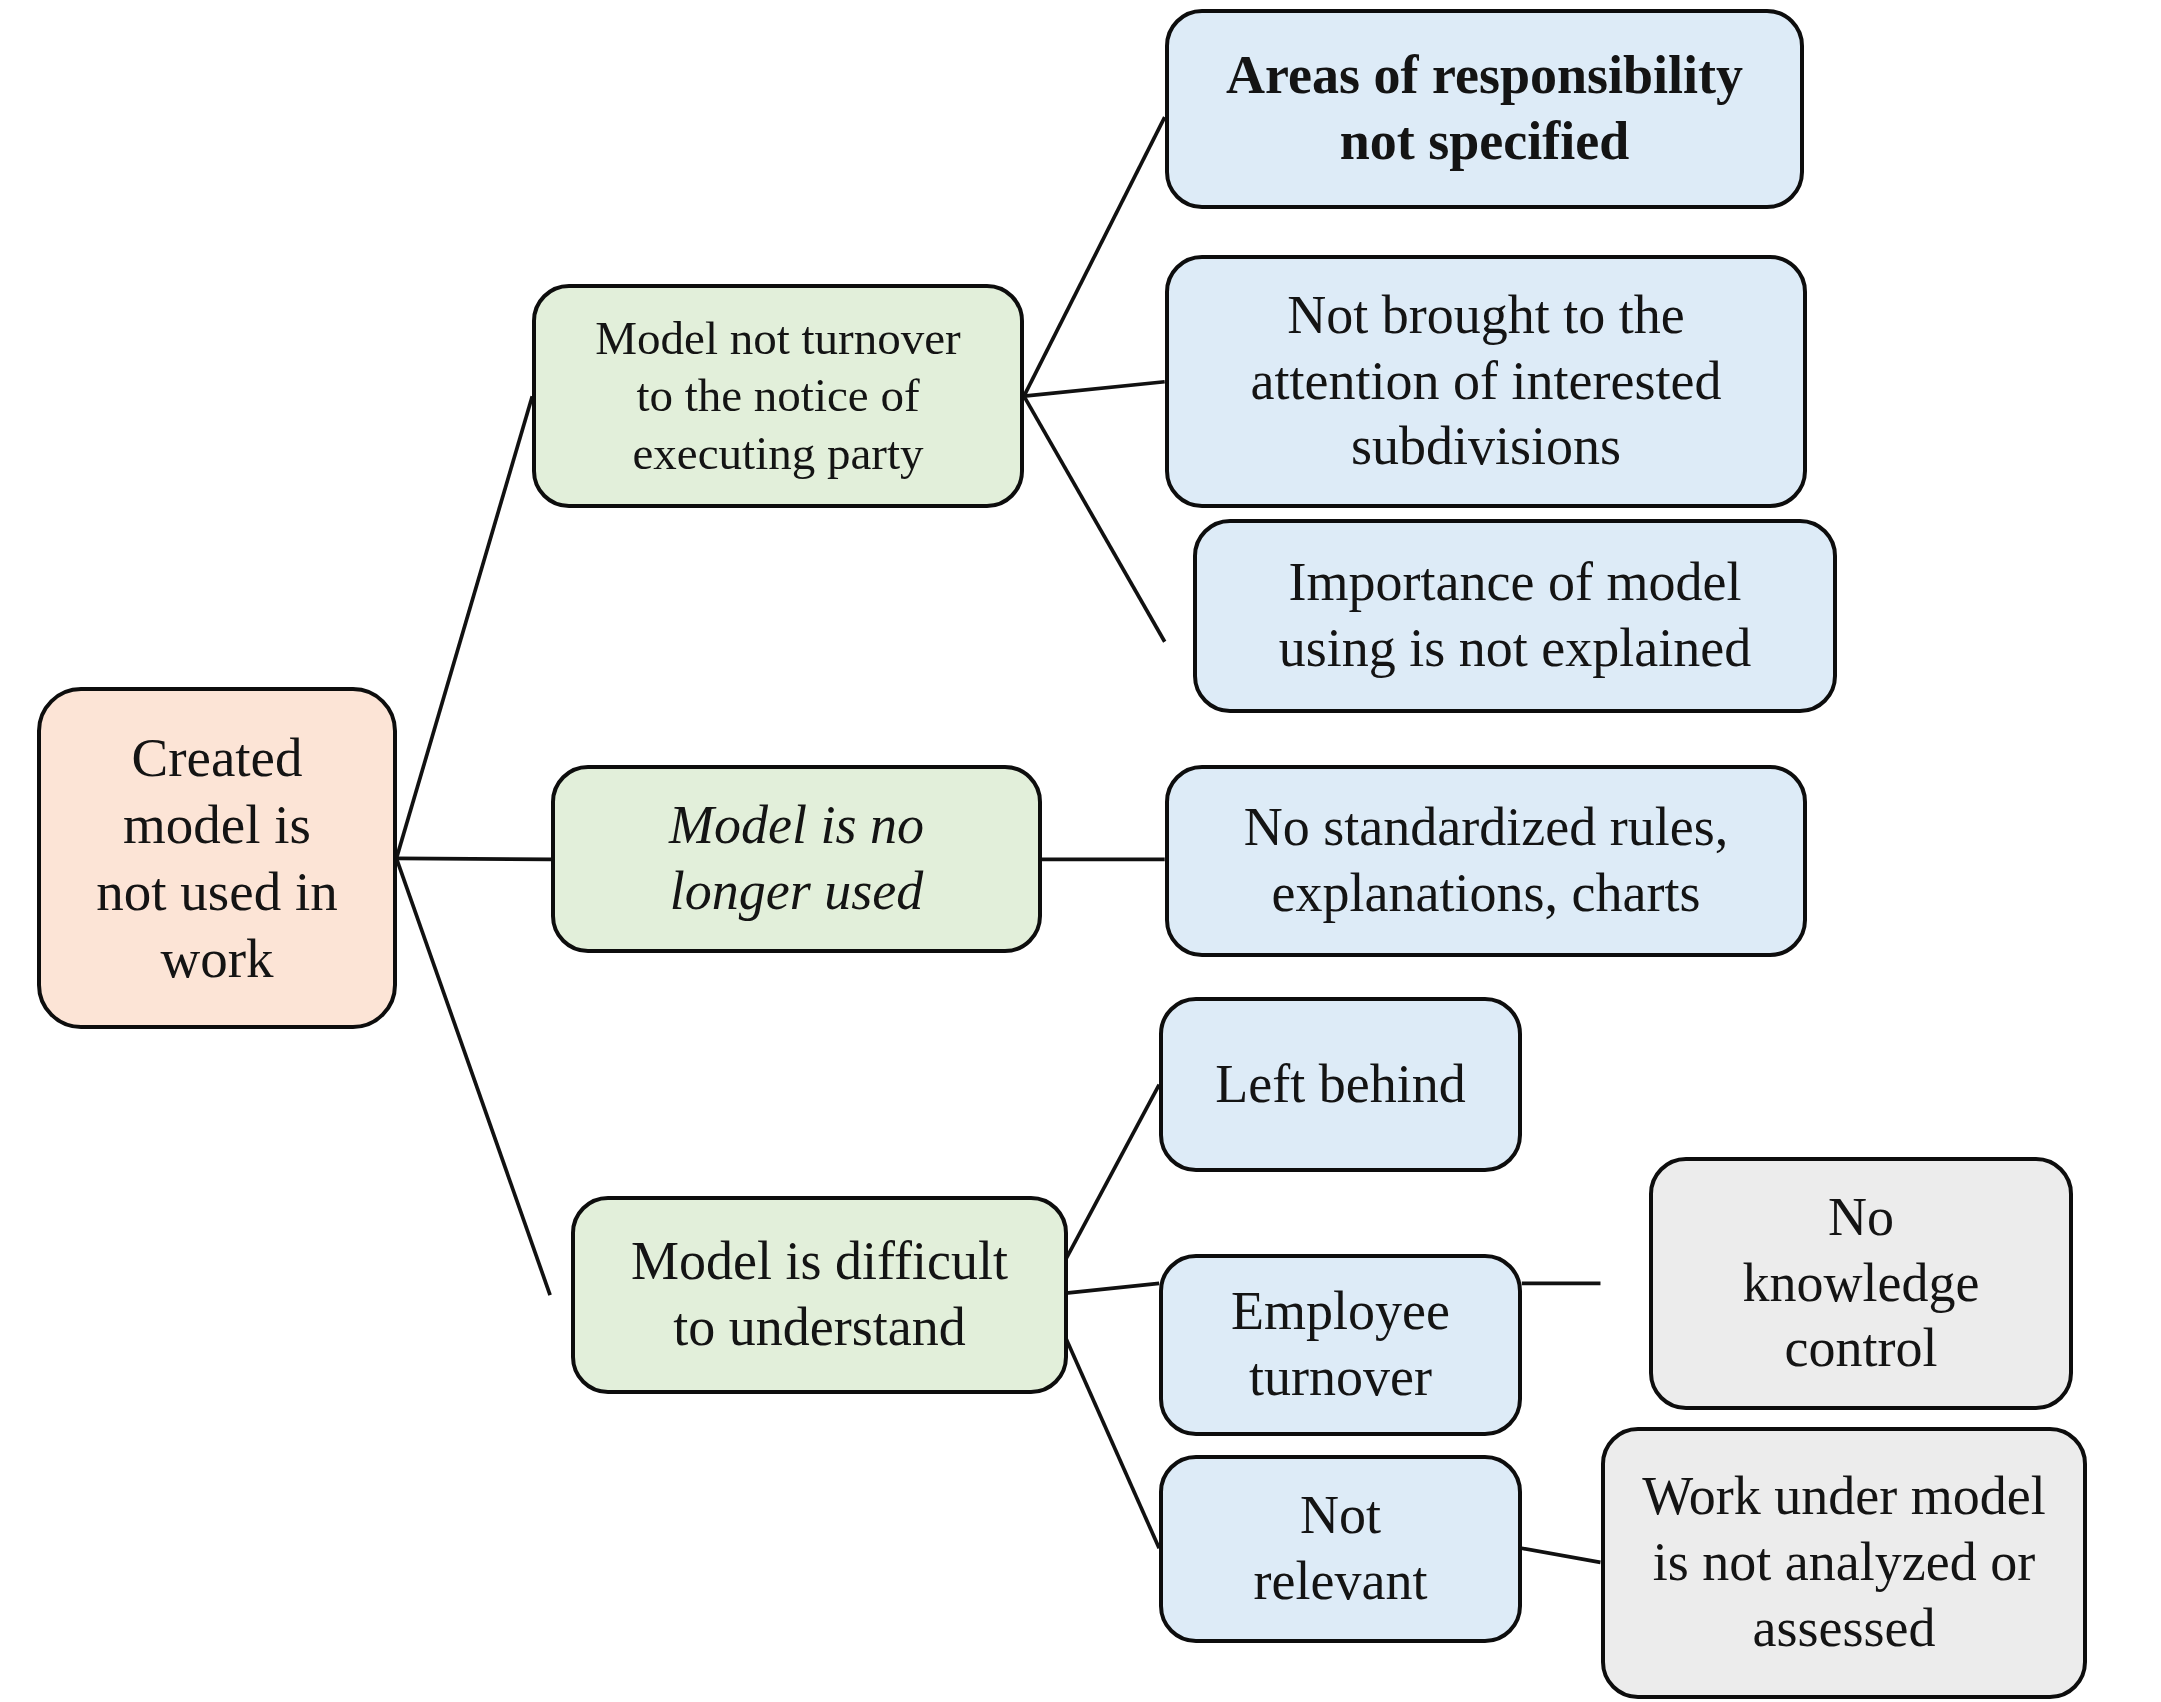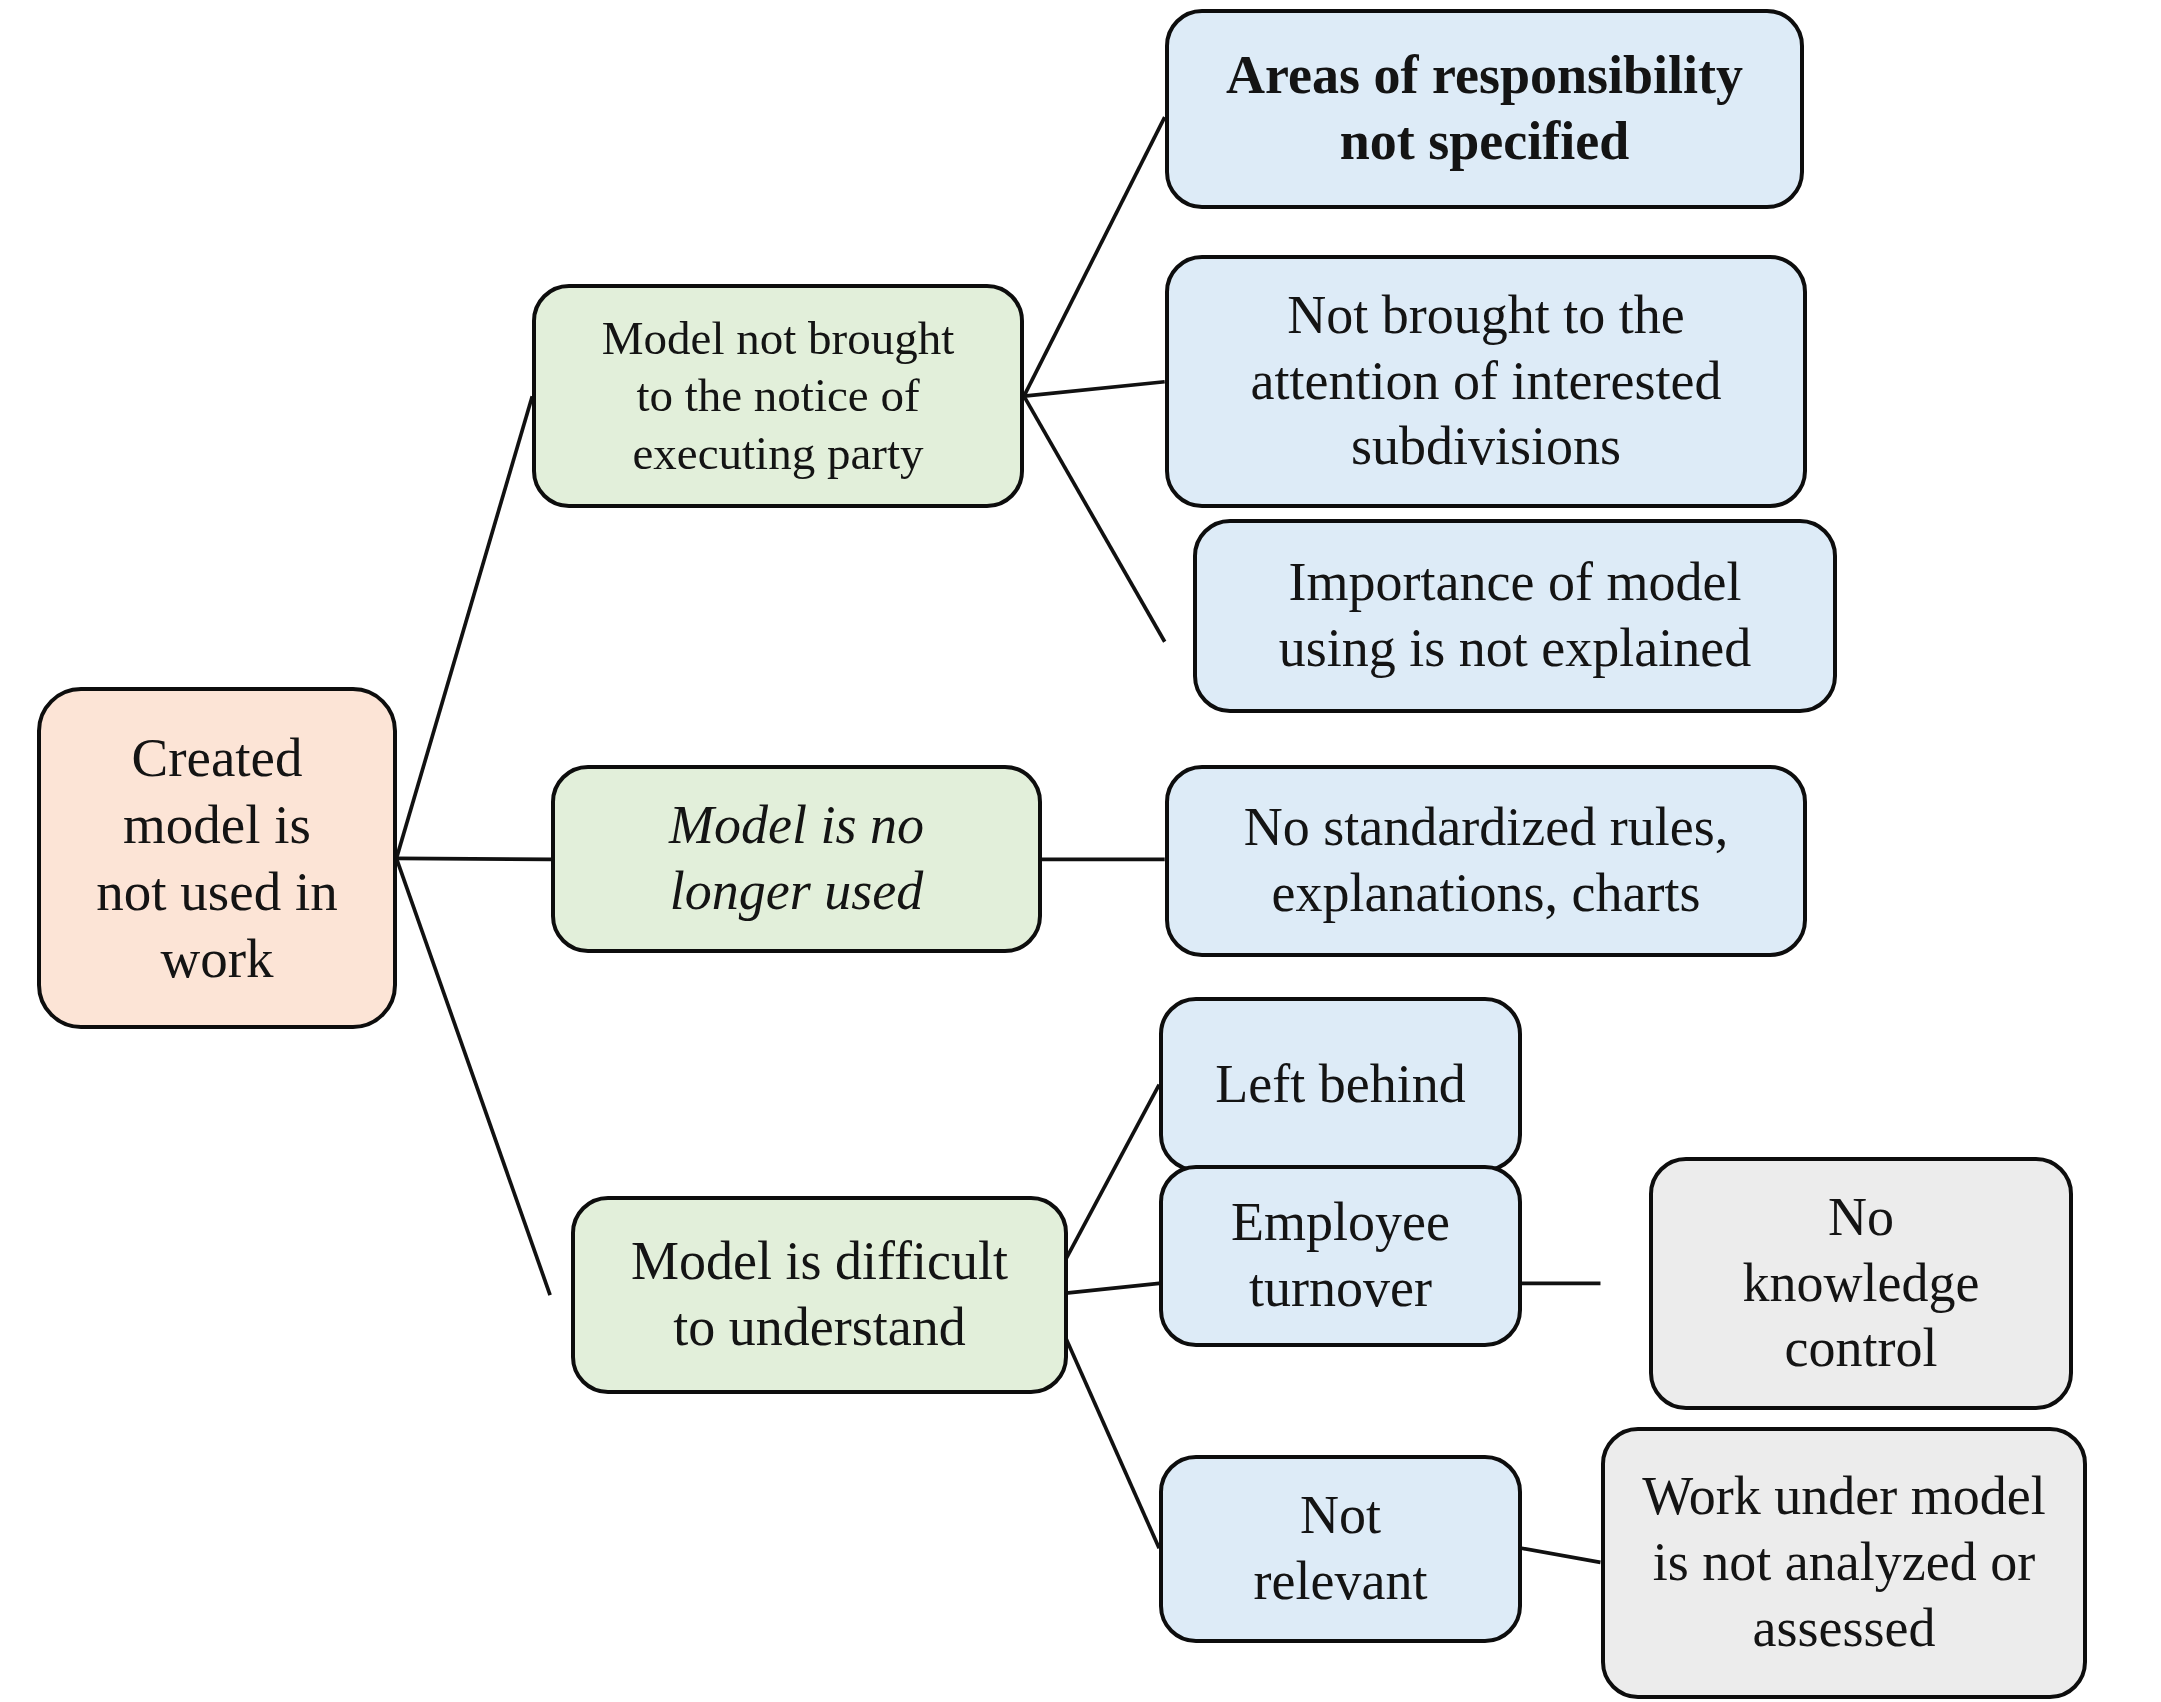--- a/index.html
+++ b/index.html
@@ -34,21 +34,21 @@
   }
   #n-root { left: 37px;   top: 687px; width: 360px;  height: 342px; font-size: 55px; border-radius: 44px; }
   #n-c1   { left: 532px;  top: 284px;  width: 492px;  height: 224px; font-size: 47px; }
   #n-c2   { left: 551px;  top: 765px; width: 491px;  height: 188px; font-style: italic; }
   #n-c3   { left: 550px;  top: 1196px; width: 497px;  height: 198px; }
   #n-s1   { left: 1165px; top: 9px;   width: 639px; height: 200px; font-weight: bold; }
   #n-s2   { left: 1165px; top: 255px;  width: 642px; height: 253px; }
   #n-s3   { left: 1165px; top: 519px;  width: 644px; height: 194px; margin-left: 28px; }
   #n-s4   { left: 1165px; top: 765px; width: 642px; height: 192px; }
   #n-s5   { left: 1159px; top: 997px; width: 363px;  height: 175px; }
-  #n-s6   { left: 1159px; top: 1165px; width: 363px;  height: 182px; }
+  #n-s6   { left: 1159px; top: 1254px; width: 363px;  height: 182px; }
   #n-s7   { left: 1159px; top: 1455px; width: 363px;  height: 188px; }
   #n-l1   { left: 1601px; top: 1157px; width: 424px;  height: 253px; margin-left: 48px; }
   #n-l2   { left: 1601px; top: 1427px; width: 486px;  height: 272px; }
 </style>
 </head>
 <body>
 
 <div id="canvas">
   <svg id="edges" viewBox="0 0 3516 2769" xmlns="http://www.w3.org/2000/svg">
       <line x1="645" y1="1396.5" x2="866" y2="644.5" stroke="#111111" stroke-width="6"></line>
@@ -63,21 +63,21 @@
       <line x1="1703" y1="2107" x2="1886" y2="2519" stroke="#111111" stroke-width="6"></line>
       <line x1="2476" y1="2088" x2="2604" y2="2088" stroke="#111111" stroke-width="6"></line>
       <line x1="2476" y1="2519" x2="2604" y2="2542" stroke="#111111" stroke-width="6"></line>
     </svg>
 
   <div id="n-root" class="node" style="background: rgb(252, 228, 214);">Created
 model is
 not used in
 work</div>
 
-  <div id="n-c1" class="node" style="background: rgb(226, 239, 218);">Model not brought
+  <div id="n-c1" class="node" style="background: rgb(226, 239, 218);">Model not turnover
 to the notice of
 executing party</div>
 
   <div id="n-c2" class="node" style="background: rgb(226, 239, 218);">Model is no
 longer used</div>
 
   <div id="n-c3" class="node" style="background: rgb(226, 239, 218); margin-left: 21px;">Model is difficult
 to understand</div>
 
   <div id="n-s1" class="node" style="background: rgb(221, 235, 247);">Areas of responsibility

